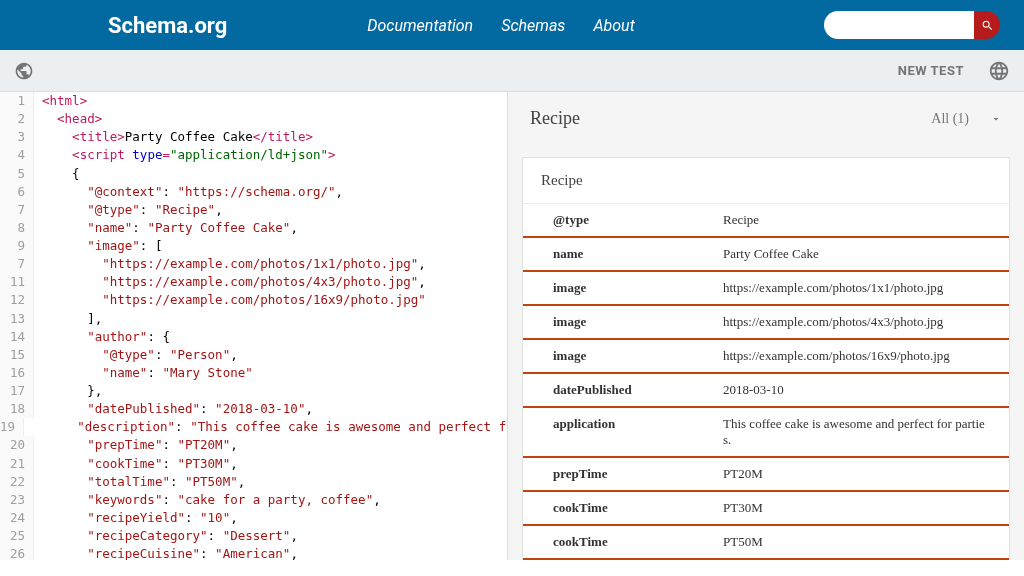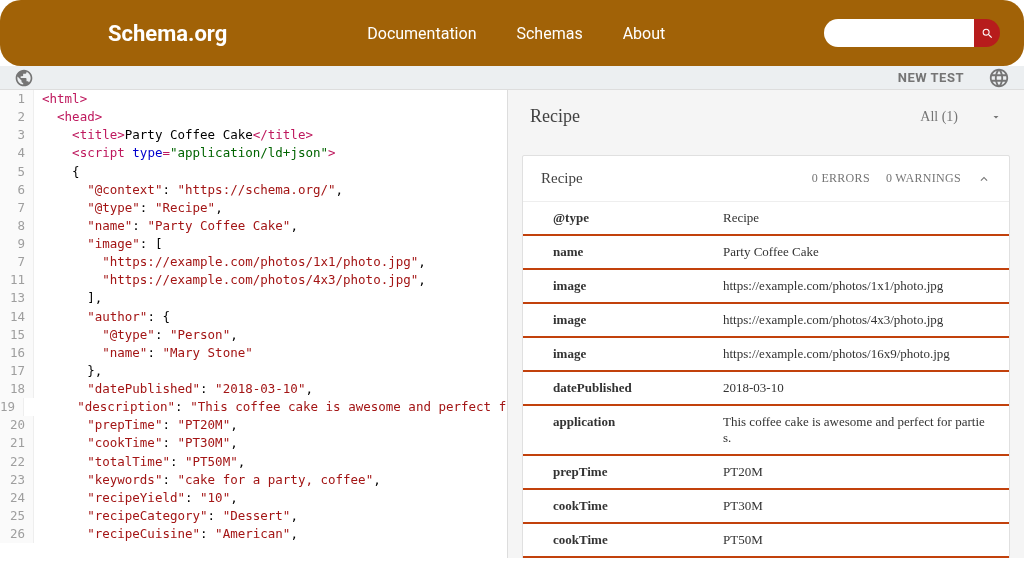--- a/index.html
+++ b/index.html
@@ -1,28 +1,28 @@
 <!DOCTYPE html>
 <html><head>
 <meta charset="utf-8">
 <style>
 * { margin:0; padding:0; box-sizing:border-box; }
 body { font-family:-apple-system,BlinkMacSystemFont,"Segoe UI",Roboto,Arial,sans-serif; width:1024px; height:576px; overflow:hidden; background:#fff; }
 
 
-.topnav { background:#a16207; height:66px; display:flex; align-items:center; padding:0 24px;border-radius:21px; }
+.topnav { background:#0369a1; height:50px; display:flex; align-items:center; padding:0 24px; }
 .logo { color:#fff; font-weight:700; font-size:22px; margin-left:84px; margin-right:140px; }
-.navlinks { display:flex; gap:40px; }
+.navlinks { display:flex; gap:28px;font-style:italic; }
 .navlinks a { color:#fff; text-decoration:none; font-size:16px; }
 .searchwrap { margin-left:auto; display:flex; align-items:center; }
 .searchbox { width:150px; height:28px; border:none; border-radius:14px 0 0 14px; background:#fff; padding:0 10px; font-size:13px; }
 .searchbtn { width:26px; height:28px; background:#b71c1c; border:none; border-radius:0 14px 14px 0; display:flex; align-items:center; justify-content:center; cursor:pointer; }
 
 
-.toolbar { background:#eceff1; height:24px; display:flex; align-items:center; padding:0 14px; border-bottom:1px solid #ddd;text-align:center; }
+.toolbar { background:#eceff1; height:42px; display:flex; align-items:center; padding:0 14px; border-bottom:1px solid #ddd;text-align:center; }
 .tool-left svg, .tool-right svg { fill:#757575; }
 .tool-right { margin-left:auto; display:flex; align-items:center; gap:24px; }
 .newtest { color:#757575; font-weight:700; font-size:13px; letter-spacing:.5px; cursor:pointer; }
 
 
 .split { display:flex; height:calc(576px - 66px - 42px); }
 .code-pane { width:508px; border-right:1px solid #ddd; overflow:hidden; font-family:Menlo,Consolas,monospace; font-size:12.5px; line-height:1.45; }
 .code-row { display:flex; }
 .gutter { width:34px; text-align:right; padding-right:8px; color:#9e9e9e; background:#fafafa; border-right:1px solid #eee; user-select:none; }
 .code { padding-left:8px; white-space:pre; color:#000; }
@@ -31,21 +31,21 @@
 .attr{color:#0000cd}
 .str{color:#a31515}
 .key{color:#a31515}
 .pl{color:#000}
 .grn{color:#006400}
 
 
 .result-pane { flex:1; background:#f5f5f5; overflow:hidden;font-family:Liberation Serif, serif; }
 .result-head { display:flex; align-items:center; padding:16px 22px 10px; }
 .result-title { font-size:18px; color:#424242; }
-.result-filter { margin-left:auto; color:#757575; font-size:14px; display:flex; align-items:center; gap:32px; cursor:pointer; }
+.result-filter { margin-left:auto; color:#757575; font-size:14px; display:flex; align-items:center; gap:21px; cursor:pointer; }
 .card { background:#fff; margin:18px 14px 0; border:1px solid #e0e0e0; border-radius:2px; }
 .card-head { display:flex; align-items:center; padding:14px 18px; border-bottom:1px solid #eee; }
 .card-title { font-size:15px; font-weight:500; color:#424242; }
 .card-stats { margin-left:auto; display:flex; gap:16px; align-items:center; color:#757575; font-size:12px; letter-spacing:.3px; }
 .propbody { padding:0 0 0 0; }
 .proprow { display:flex; border-bottom:2px solid #c2410c; font-size:13px; }
 .propkey { width:200px; padding:8px 0 8px 30px; font-weight:700; color:#333; }
 .propval { flex:1; padding:8px 18px 8px 0; color:#333; word-break:break-all; }
 
 svg { display:block; }
@@ -126,20 +126,24 @@
       </div>
       <div class="code-row">
         <div class="gutter">7</div>
         <div class="code"><span class="pl">        </span><span class="str">"https://example.com/photos/1x1/photo.jpg"</span><span class="pl">,</span></div>
       </div>
       <div class="code-row">
         <div class="gutter">11</div>
         <div class="code"><span class="pl">        </span><span class="str">"https://example.com/photos/4x3/photo.jpg"</span><span class="pl">,</span></div>
       </div>
       <div class="code-row">
+        <div class="gutter">12</div>
+        <div class="code"><span class="pl">        </span><span class="str">"https://example.com/photos/16x9/photo.jpg"</span></div>
+      </div>
+      <div class="code-row">
         <div class="gutter">13</div>
         <div class="code"><span class="pl">      ],</span></div>
       </div>
       <div class="code-row">
         <div class="gutter">14</div>
         <div class="code"><span class="pl">      </span><span class="key">"author"</span><span class="pl">: {</span></div>
       </div>
       <div class="code-row">
         <div class="gutter">15</div>
         <div class="code"><span class="pl">        </span><span class="key">"@type"</span><span class="pl">: </span><span class="str">"Person"</span><span class="pl">,</span></div>
@@ -196,27 +200,20 @@
       <div class="result-filter">
         <span>All (1)</span>
         <svg width="12" height="12" viewBox="0 0 24 24" fill="#757575">
             <path d="M7 10l5 5 5-5z"></path>
           </svg>
       </div>
     </div>
     <div class="card">
       <div class="card-head">
         <div class="card-title">Recipe</div>
-        <div class="card-stats">
-          <span>0 ERRORS</span>
-          <span>0 WARNINGS</span>
-          <svg width="14" height="14" viewBox="0 0 24 24" fill="#757575">
-              <path d="M7.41 15.41L12 10.83l4.59 4.58L18 14l-6-6-6 6z"></path>
-            </svg>
-        </div>
       </div>
       <div class="propbody" id="propbody">
           <div class="proprow">
             <div class="propkey">@type</div>
             <div class="propval">Recipe</div>
           </div>
           <div class="proprow">
             <div class="propkey">name</div>
             <div class="propval">Party Coffee Cake</div>
           </div>

